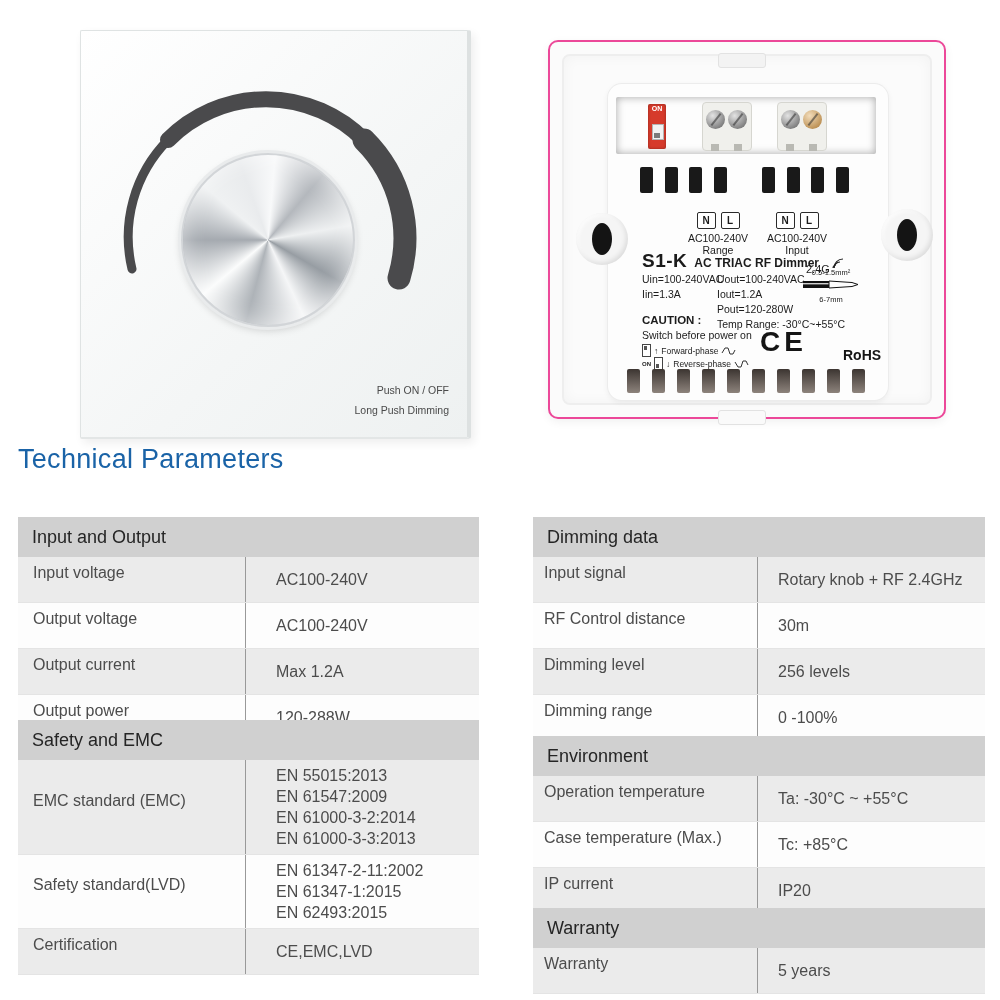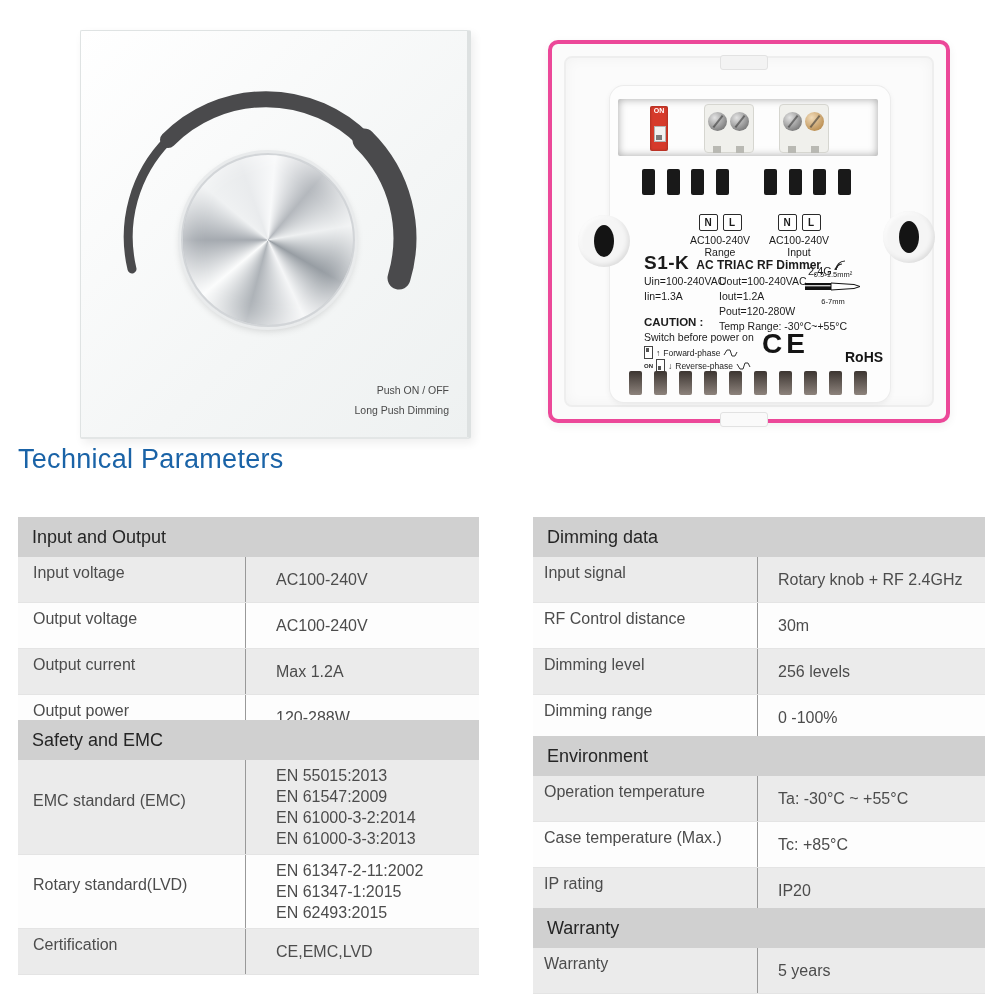--- a/index.html
+++ b/index.html
@@ -16,21 +16,21 @@
       background:conic-gradient(from -20deg,#e9ebed 0deg,#f8f9fa 25deg,#b4b8bd 60deg,
         #eef0f1 100deg,#979da3 140deg,#f5f6f7 175deg,#aeb3b8 215deg,#fbfcfc 250deg,
         #a5aab0 290deg,#eff1f2 330deg,#e9ebed 360deg);
       border:2px solid #d2d5d8;
       box-shadow:0 0 0 3px #e9ebec,0 3px 8px rgba(0,0,0,.18),inset 0 0 22px rgba(255,255,255,.55);}
   .front-caption{position:absolute;right:18px;bottom:16px;text-align:right;
       font-size:10.5px;color:#4a4a4a;line-height:1.9;}
 
   
   .panel-back{position:absolute;left:548px;top:40px;width:394px;height:375px;
-      background:#fbfbfb;border:4px solid #ec4899;border-radius:10px;
+      background:#fbfbfb;border:2px solid #ec4899;border-radius:10px;
       box-shadow:0 3px 10px rgba(0,0,0,.06);}
   .back-frame{position:absolute;inset:12px;border:2px solid #eeeeee;border-radius:8px;
       box-shadow:inset 0 0 14px rgba(0,0,0,.04);}
   .back-tab{position:absolute;width:46px;height:13px;background:#f3f3f3;
       border:1px solid #e2e2e2;border-radius:3px;}
   .back-tab.top{left:168px;top:11px;}
   .back-tab.bottom{left:168px;top:368px;background:#fafafa;}
   .module{position:absolute;left:58px;top:42px;width:280px;height:316px;background:#fdfdfd;
       border-radius:14px;box-shadow:0 0 0 1px #ececec,0 2px 6px rgba(0,0,0,.07);}
   .pcb{position:absolute;left:66px;top:55px;width:260px;height:57px;border-radius:2px;
@@ -263,21 +263,21 @@
   <div class="spec-table" style="left:18px;top:720px;width:461px;">
     <div class="t-header">Safety and EMC</div>
     <div class="t-row alt">
       <div class="t-label">EMC standard (EMC)</div>
       <div class="t-value">EN 55015:2013
 EN 61547:2009
 EN 61000-3-2:2014
 EN 61000-3-3:2013</div>
     </div>
     <div class="t-row">
-      <div class="t-label">Rotary standard(LVD)</div>
+      <div class="t-label">Safety standard(LVD)</div>
       <div class="t-value">EN 61347-2-11:2002
 EN 61347-1:2015
 EN 62493:2015</div>
     </div>
     <div class="t-row alt">
       <div class="t-label">Certification</div>
       <div class="t-value">CE,EMC,LVD</div>
     </div>
   </div>
 
@@ -305,21 +305,21 @@
     <div class="t-header">Environment</div>
     <div class="t-row alt">
       <div class="t-label">Operation temperature</div>
       <div class="t-value">Ta: -30°C ~ +55°C</div>
     </div>
     <div class="t-row">
       <div class="t-label">Case temperature (Max.)</div>
       <div class="t-value">Tc: +85°C</div>
     </div>
     <div class="t-row alt">
-      <div class="t-label">IP rating</div>
+      <div class="t-label">IP current</div>
       <div class="t-value">IP20</div>
     </div>
   </div>
 
   <div class="spec-table right" style="left:533px;top:908px;width:452px;">
     <div class="t-header">Warranty</div>
     <div class="t-row alt">
       <div class="t-label">Warranty</div>
       <div class="t-value">5 years</div>
     </div>

